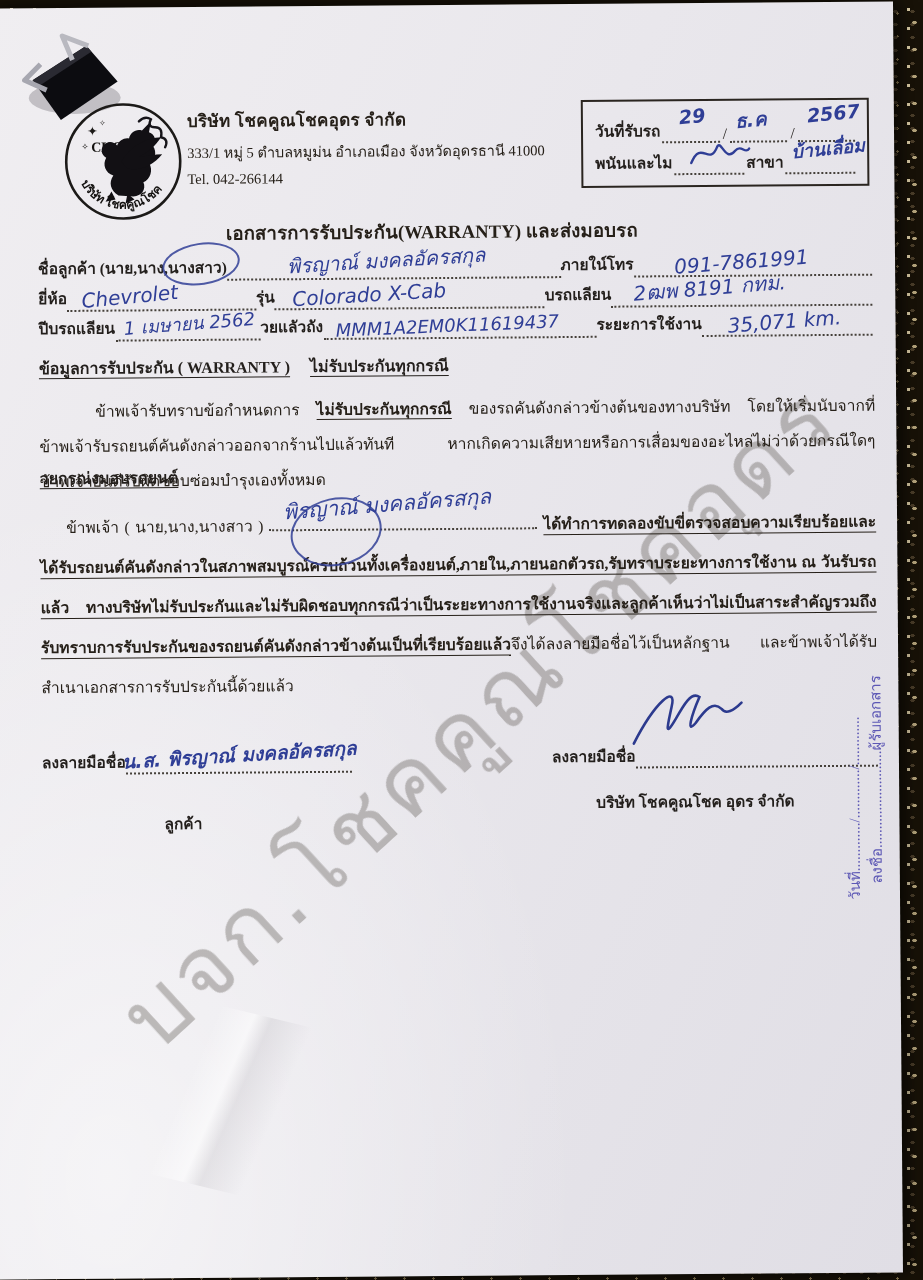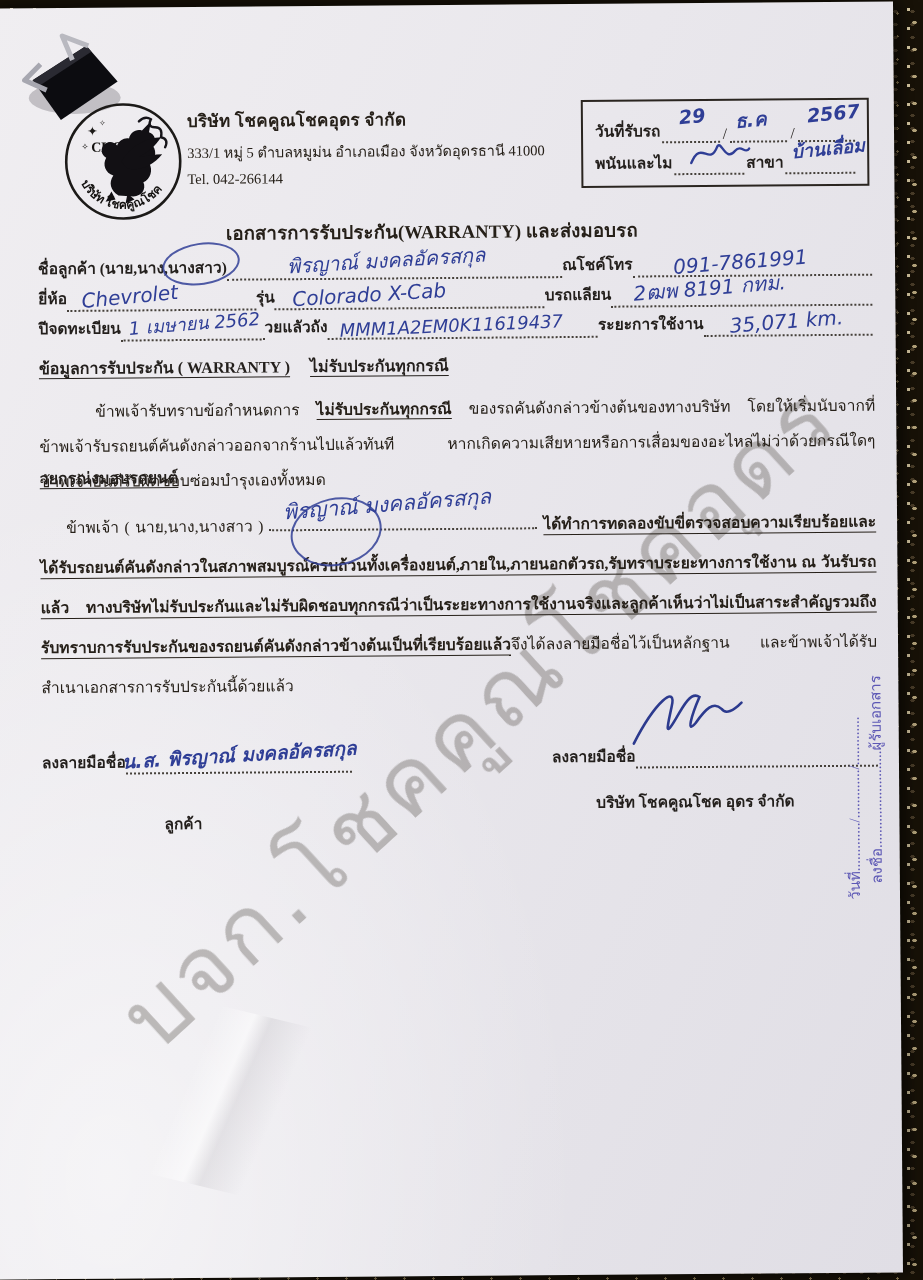--- a/index.html
+++ b/index.html
@@ -163,21 +163,21 @@
       </div>
     </div>
 
     <div class="abs doc-title print">เอกสารการรับประกัน(WARRANTY) และส่งมอบรถ</div>
 
     <div class="frow" style="top:248px;">
       <span class="lbl">ชื่อลูกค้า (นาย,นาง,นางสาว)</span>
       <span class="blank" style="flex:2.1;">
         <span class="hw" style="left:60px; transform:rotate(-3deg);">พิรญาณ์  มงคลอัครสกุล</span>
       </span>
-      <span class="lbl">ณโชค์โทร</span>
+      <span class="lbl">ภายใน์โทร</span>
       <span class="blank" style="flex:1.5;">
         <span class="hw" style="left:40px; transform:rotate(-4deg);">091-7861991</span>
       </span>
     </div>
     <div class="ink-ellipse" style="left:170px; top:236px; width:78px; height:42px; transform:rotate(-8deg);"></div>
 
     <div class="frow" style="top:278px;">
       <span class="lbl">ยี่ห้อ</span>
       <span class="blank" style="flex:1.05;">
         <span class="hw" style="left:14px; transform:rotate(-5deg);">Chevrolet</span>
@@ -186,21 +186,21 @@
       <span class="blank" style="flex:1.5;">
         <span class="hw" style="left:18px; transform:rotate(-3deg);">Colorado X-Cab</span>
       </span>
       <span class="lbl">บรถแลียน</span>
       <span class="blank" style="flex:1.45;">
         <span class="hw" style="left:22px; transform:rotate(-4deg);">2ฒพ 8191 กทม.</span>
       </span>
     </div>
 
     <div class="frow" style="top:308px;">
-      <span class="lbl">ปีจดทะเบียน</span>
+      <span class="lbl">ปีบรถแลียน</span>
       <span class="blank" style="flex:0.85;">
         <span class="hw" style="left:8px; font-size:18px; transform:rotate(-4deg);">1 เมษายน 2562</span>
       </span>
       <span class="lbl">วยแลัวถัง</span>
       <span class="blank" style="flex:1.6;">
         <span class="hw" style="left:12px; font-size:18px; transform:rotate(-2deg);">MMM1A2EM0K11619437</span>
       </span>
       <span class="lbl">ระยะการใช้งาน</span>
       <span class="blank" style="flex:1.0;">
         <span class="hw" style="left:26px; transform:rotate(-4deg);">35,071 km.</span>

